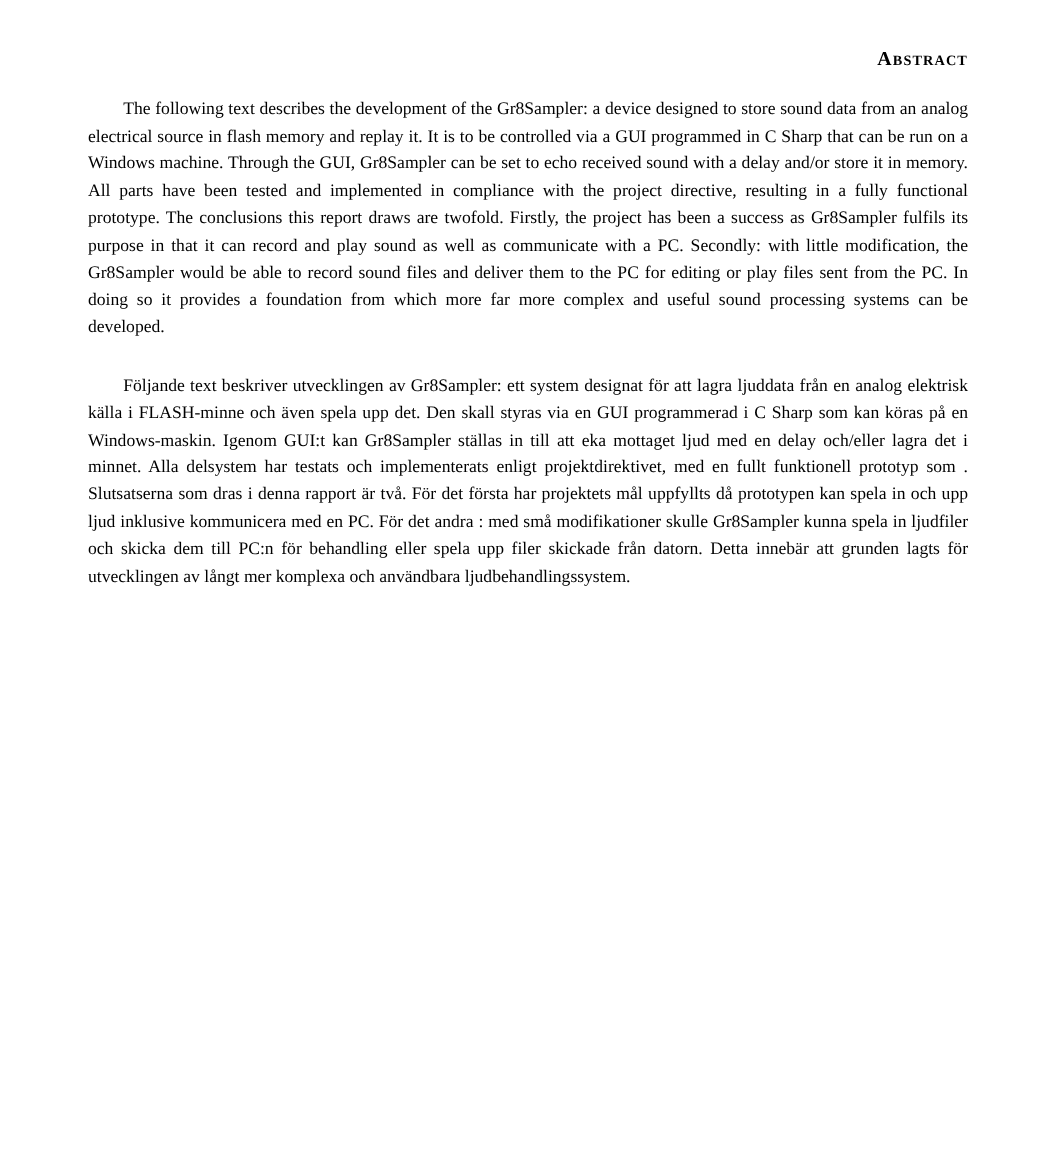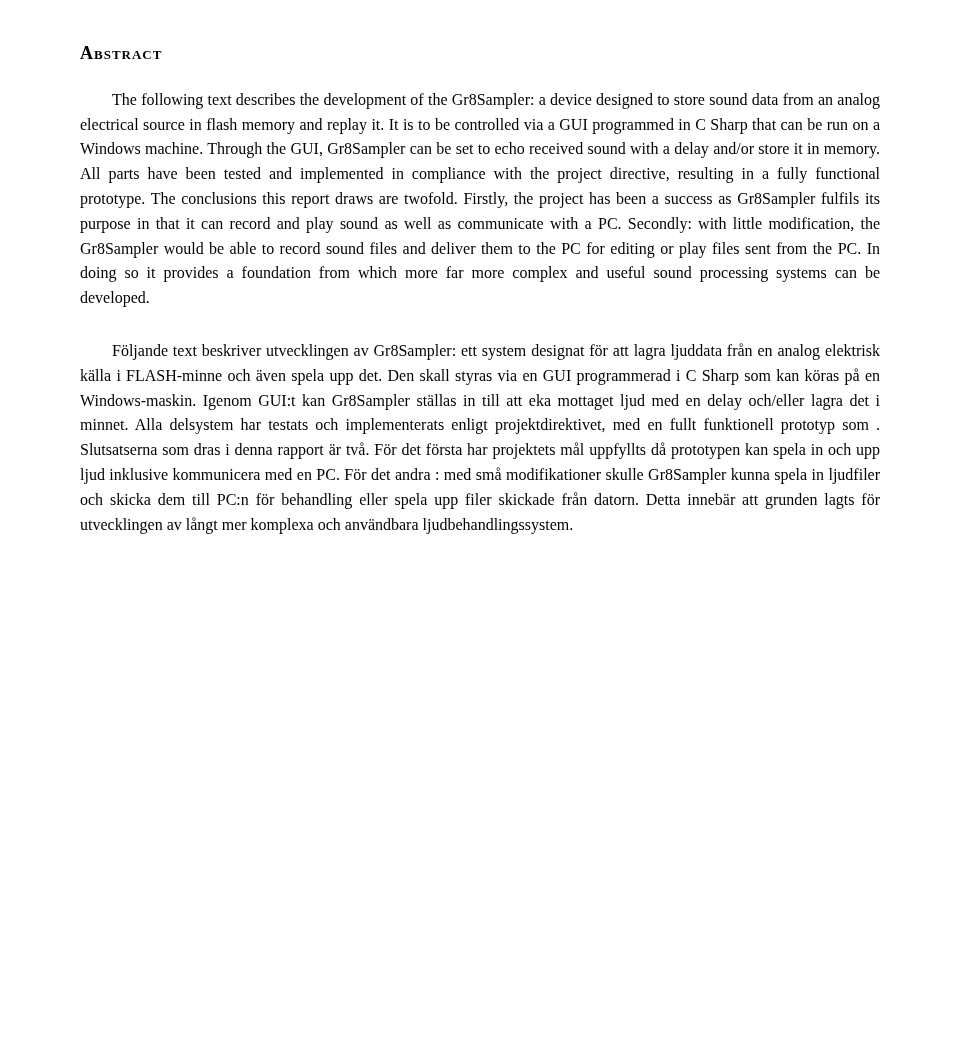--- a/index.html
+++ b/index.html
@@ -13,21 +13,21 @@
       font-family: "Times New Roman", Times, serif;
       font-size: 16px;
       line-height: 1.55;
       color: #000000;
       width: 960px;
       min-height: 1060px;
       padding: 40px 80px;
     }
 
     .abstract-title {
-      text-align: left;
+      text-align: right;
       font-size: 18px;
       font-weight: bold;
       font-variant: small-caps;
       letter-spacing: 1px;
       margin-bottom: 20px;
     }
 
     .abstract-body {
       text-align: justify;
       margin-bottom: 27px;

